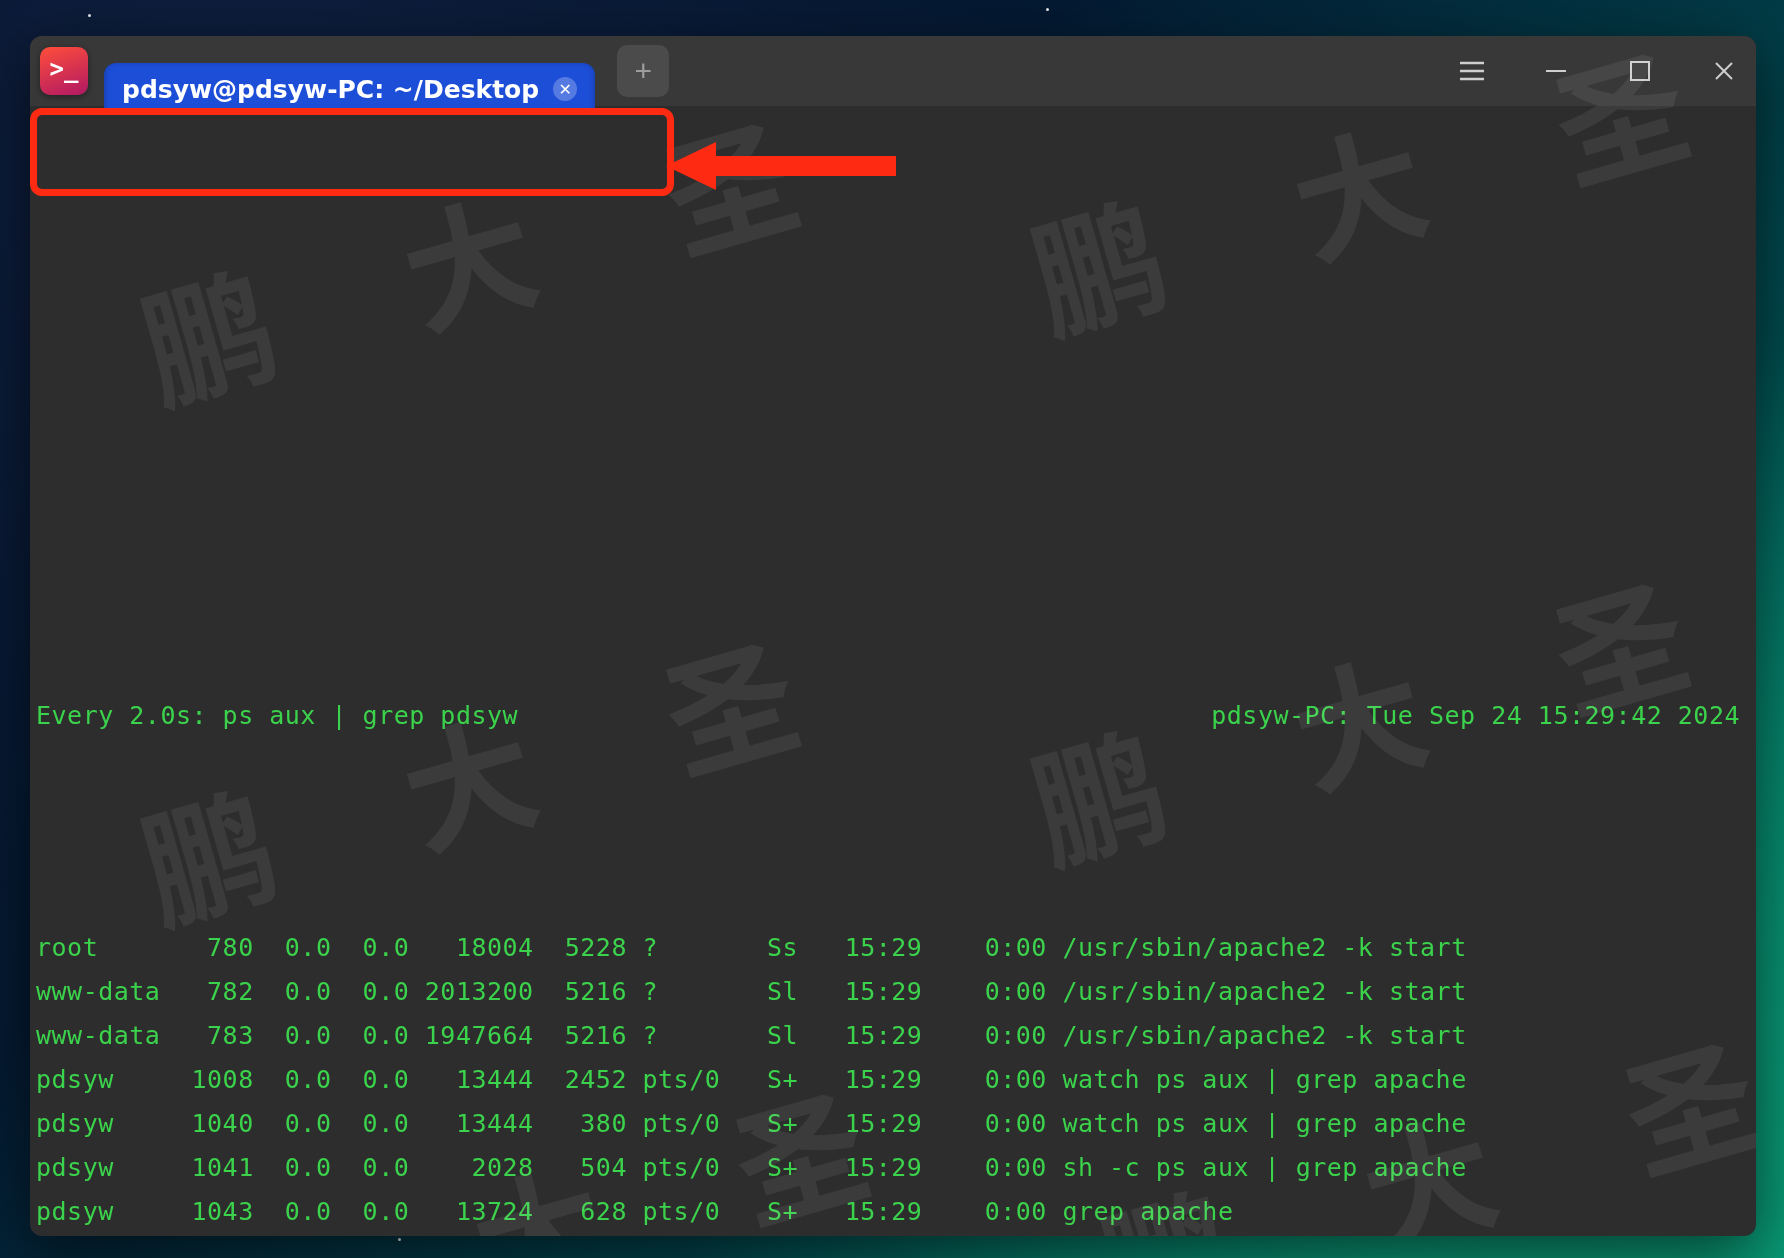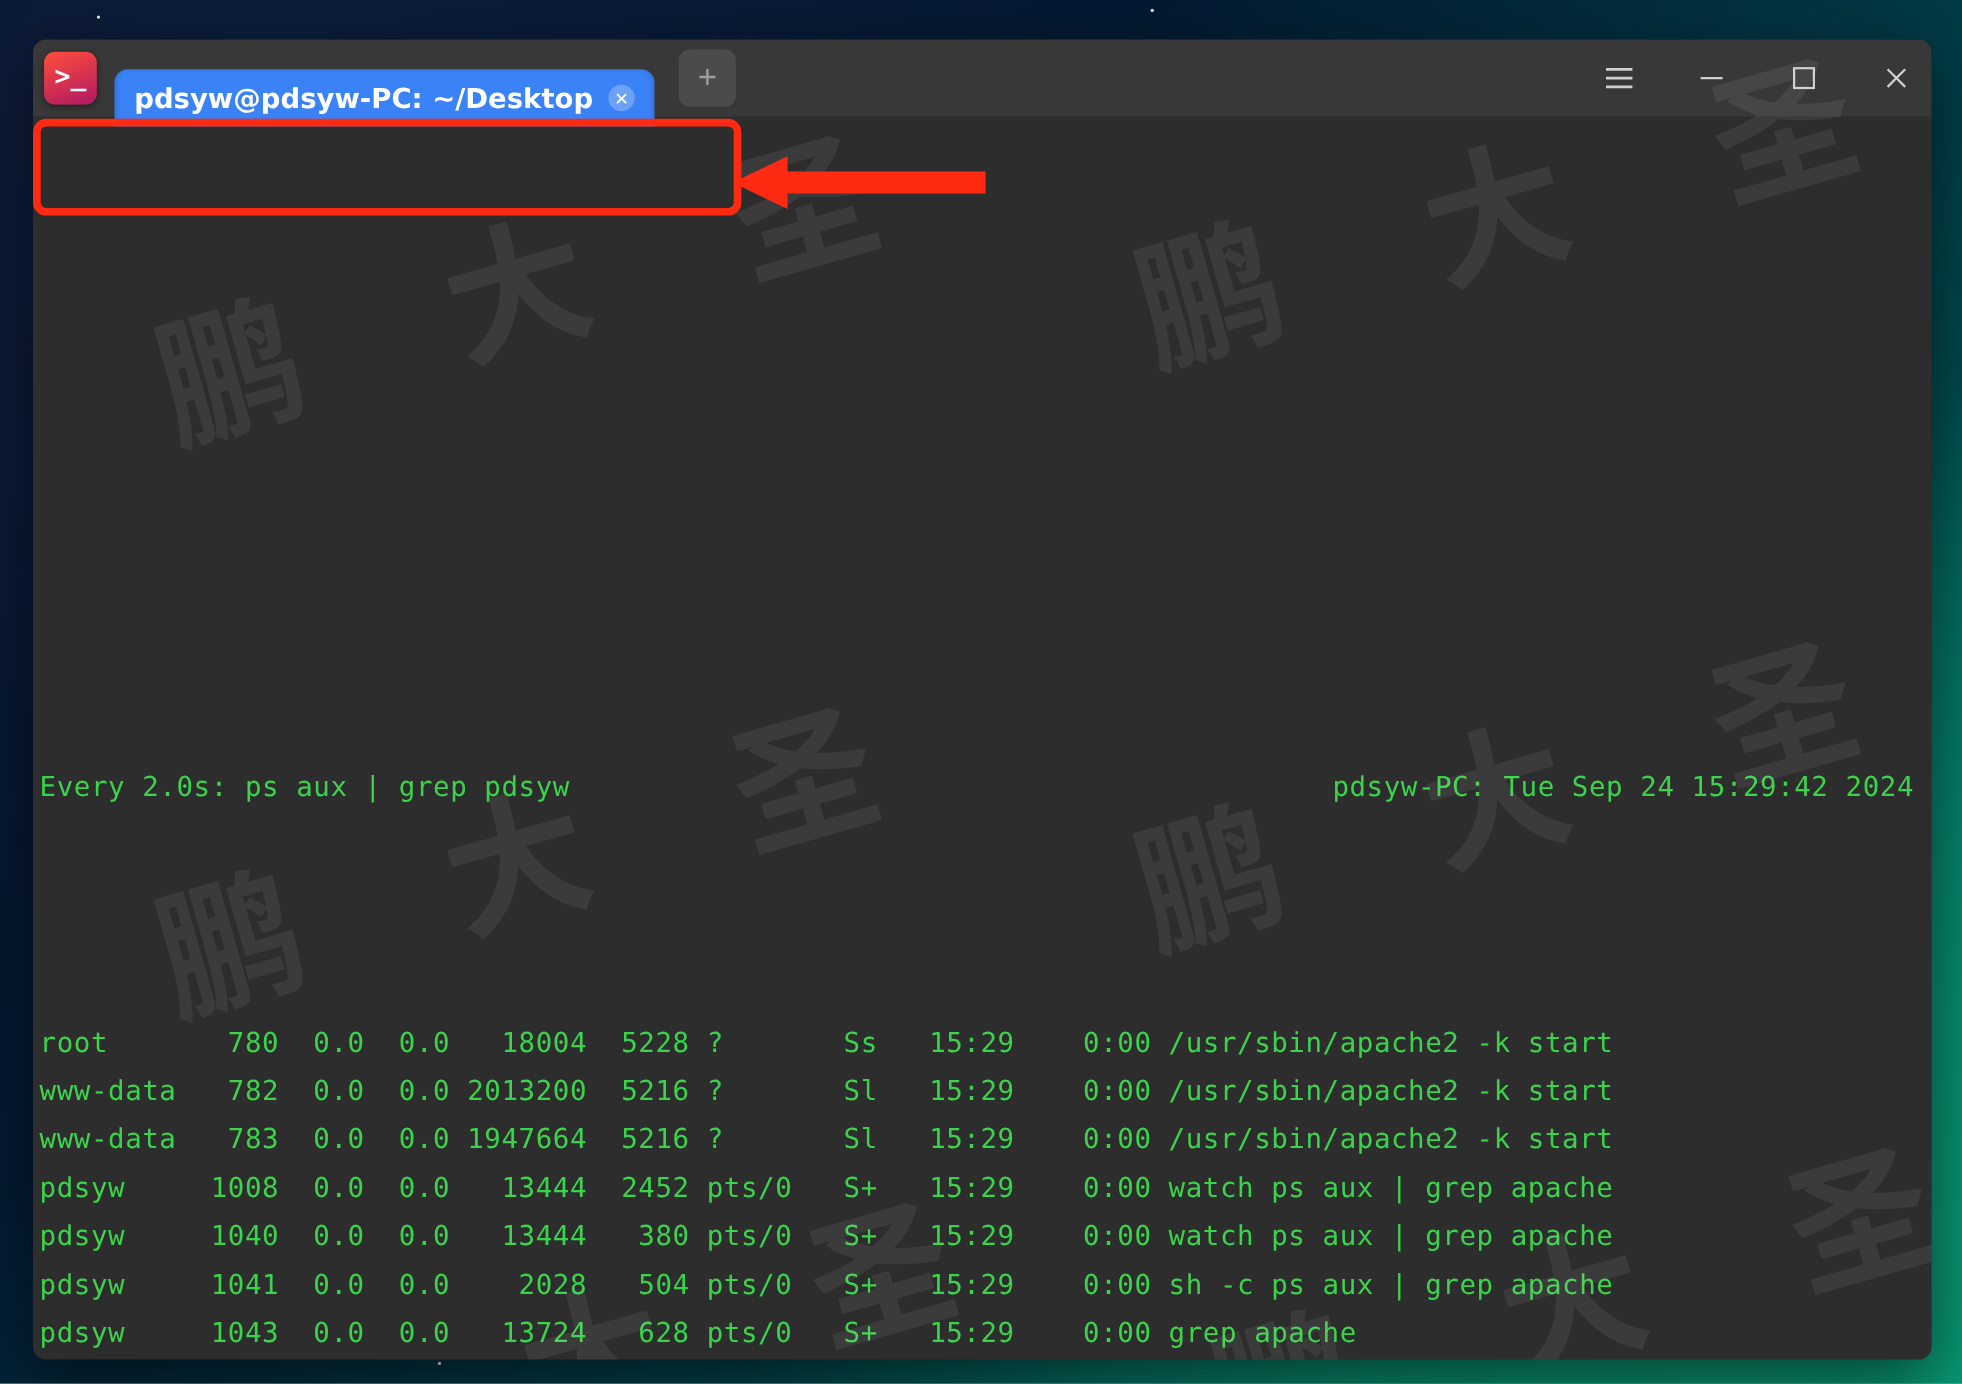--- a/index.html
+++ b/index.html
@@ -28,21 +28,21 @@
   }
   .app-icon{
     width:48px;height:48px;border-radius:10px;
     background:linear-gradient(160deg,#ff4e3a 0%,#b01864 100%);
     display:flex;align-items:center;justify-content:center;
     color:#fff;font-size:24px;font-weight:bold;margin-right:16px;
     box-shadow:0 2px 6px rgba(0,0,0,.4);
   }
   .app-icon span{transform:translateY(-2px);}
   .tab{
-    height:52px;background:#3b82f6;border-radius:12px 12px 0 0;
+    height:52px;background:#1d4ed8;border-radius:12px 12px 0 0;
     display:flex;align-items:center;color:#fff;font-family:"DejaVu Sans",sans-serif;
     font-size:25px;padding:0 18px;box-shadow:0 -2px 6px rgba(0,0,0,.3) inset;
     align-self:flex-end;margin-bottom:0;
     position:relative;top:9px;text-align:center;
   }
   .tab-title{font-weight:600;}
   .tab-close{
     width:24px;height:24px;border-radius:50%;background:rgba(255,255,255,.25);
     display:flex;align-items:center;justify-content:center;margin-left:14px;
     font-size:16px;color:#fff;

